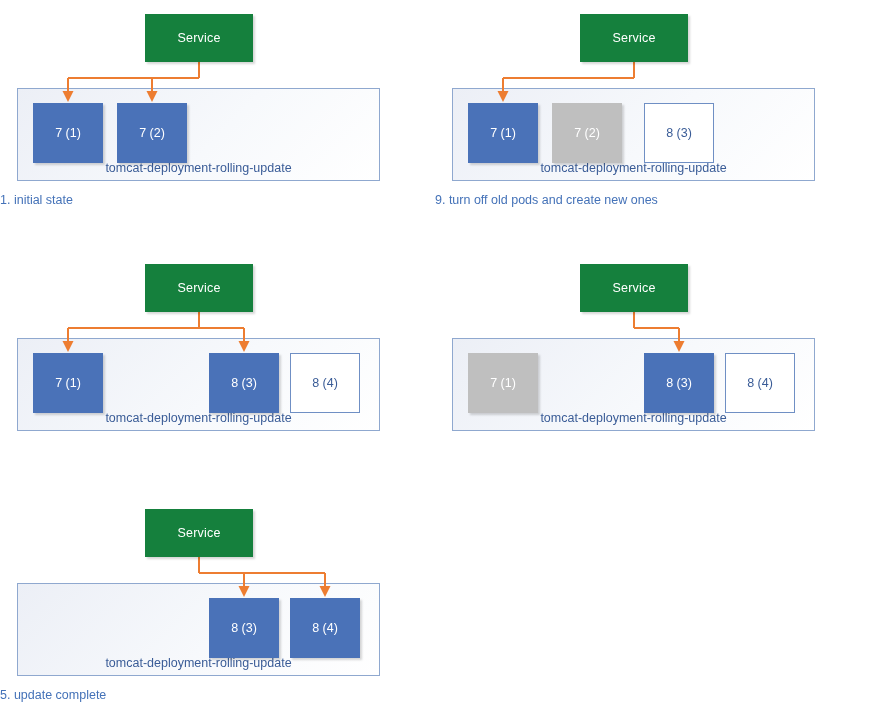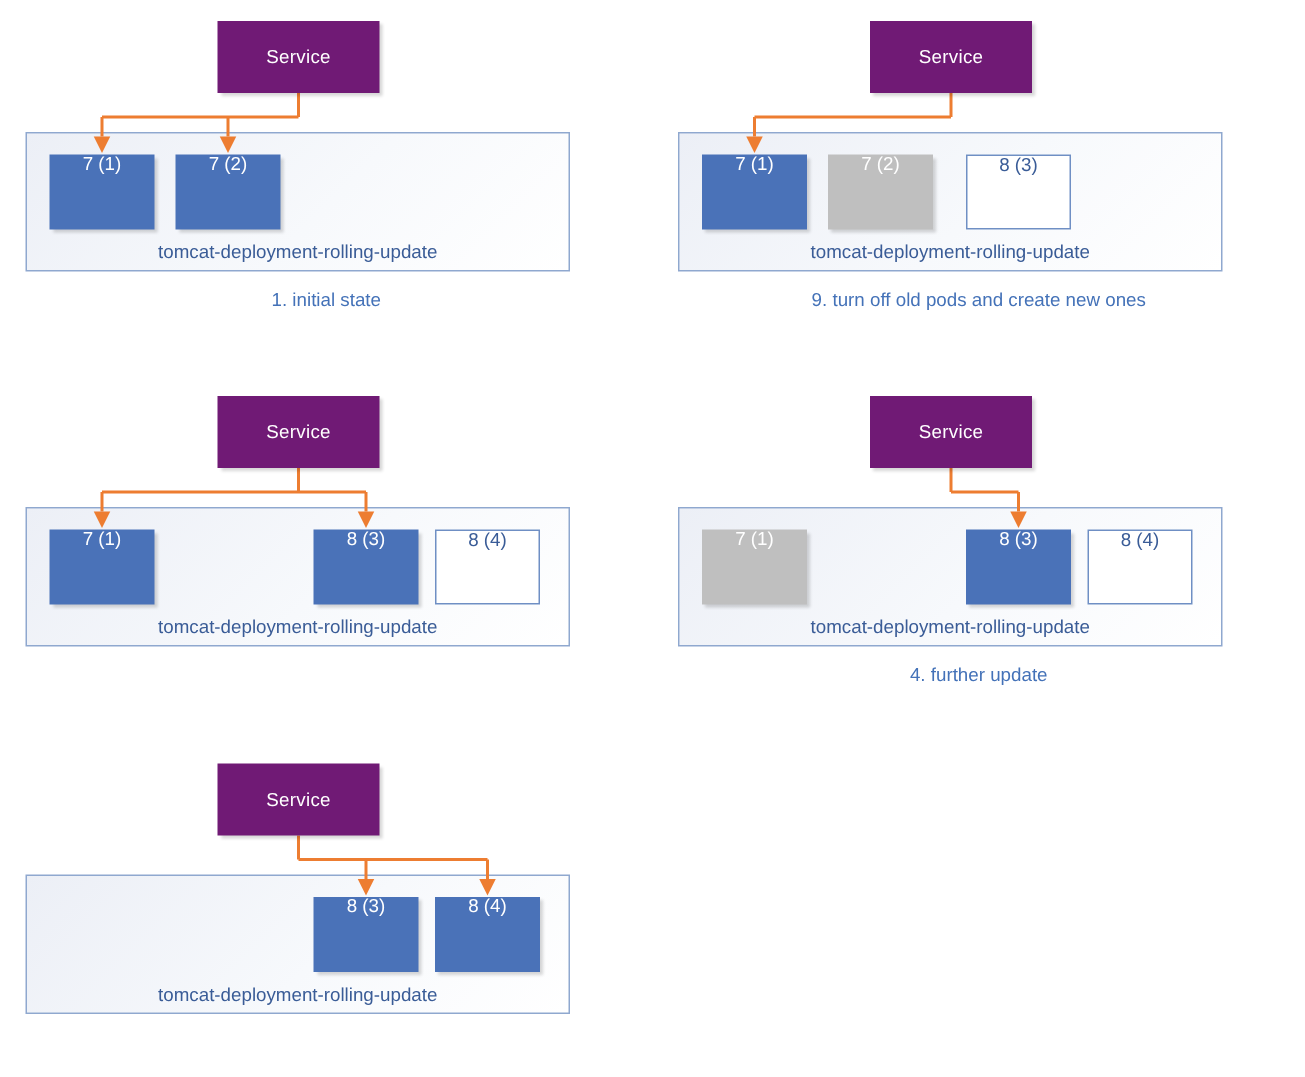--- a/index.html
+++ b/index.html
@@ -23,21 +23,21 @@
   .panel {
     position: absolute;
     width: 435px;
     height: 240px;
   }
   
   .service-box {
     position: absolute;
     width: 108px;
     height: 48px;
-    background: #701a75;
+    background: #15803d;
     box-shadow: 2px 2px 2px rgba(0,0,0,0.16);
     display: flex;
     align-items: center;
     justify-content: center;
   }
   .service-label {
     color: #ffffff;
     font-size: 12.5px;
     letter-spacing: 0.2px;
     line-height: 1;
@@ -58,24 +58,24 @@
     bottom: 6px;
     text-align: center;
     color: #3A5C97;
     font-size: 12.5px;
     line-height: 1;
   }
   
   .pod {
     position: absolute;
     width: 70px;
-    height: 50px;
+    height: 60px;
     box-sizing: border-box;
     display: flex;
-    align-items: flex-start;
+    align-items: center;
     justify-content: center;
     font-size: 12.5px;
     line-height: 1;
   }
   .pod.active {
     background: #4A72B8;
     color: #ffffff;
     box-shadow: 2px 2px 2px rgba(0,0,0,0.16);
   }
   .pod.terminating {
@@ -86,21 +86,20 @@
   .pod.pending {
     background: #ffffff;
     color: #3A5C97;
     border: 1px solid #6F8FC4;
   }
   
   .caption {
     position: absolute;
     left: 0;
     right: 0;
-    text-align: center;
     color: #4472B8;
     font-size: 12.5px;
     line-height: 1;
   }
   
   .connector {
     position: absolute;
     left: 0;
     top: 0;
     width: 435px;
@@ -208,21 +207,20 @@
       </div>
       <svg class="connector" viewBox="0 0 435 240">
         <path class="conn-line" d="M 199 62 L 199 78"></path>
         <path class="conn-line" d="M 199 78 L 244 78"></path>
         <path class="conn-line" d="M 244 78 L 244 91"></path>
         <polygon class="conn-head" points="238.5,91 249.5,91 244,102"></polygon>
       </svg>
       <div class="service-box" style="left: 145px; top: 14px;">
         <span class="service-label">Service</span>
       </div>
-      <div class="caption" style="top: 194px;">4. further update</div>
     </div>
     <div class="panel" style="left: 0px; top: 495px;">
       <div class="deployment-box" style="left: 17px; top: 88px;">
         <div class="deployment-label">tomcat-deployment-rolling-update</div>
       </div>
       <div class="pod active" style="left: 209px; top: 103px;">
         <span>8 (3)</span>
       </div>
       <div class="pod active" style="left: 290px; top: 103px;">
         <span>8 (4)</span>
@@ -231,14 +229,15 @@
         <path class="conn-line" d="M 199 62 L 199 78"></path>
         <path class="conn-line" d="M 199 78 L 325 78"></path>
         <path class="conn-line" d="M 244 78 L 244 91"></path>
         <polygon class="conn-head" points="238.5,91 249.5,91 244,102"></polygon>
         <path class="conn-line" d="M 325 78 L 325 91"></path>
         <polygon class="conn-head" points="319.5,91 330.5,91 325,102"></polygon>
       </svg>
       <div class="service-box" style="left: 145px; top: 14px;">
         <span class="service-label">Service</span>
       </div>
+      <div class="caption" style="top: 194px;">5. update complete</div>
     </div>
   </div>
 
 </body></html>

